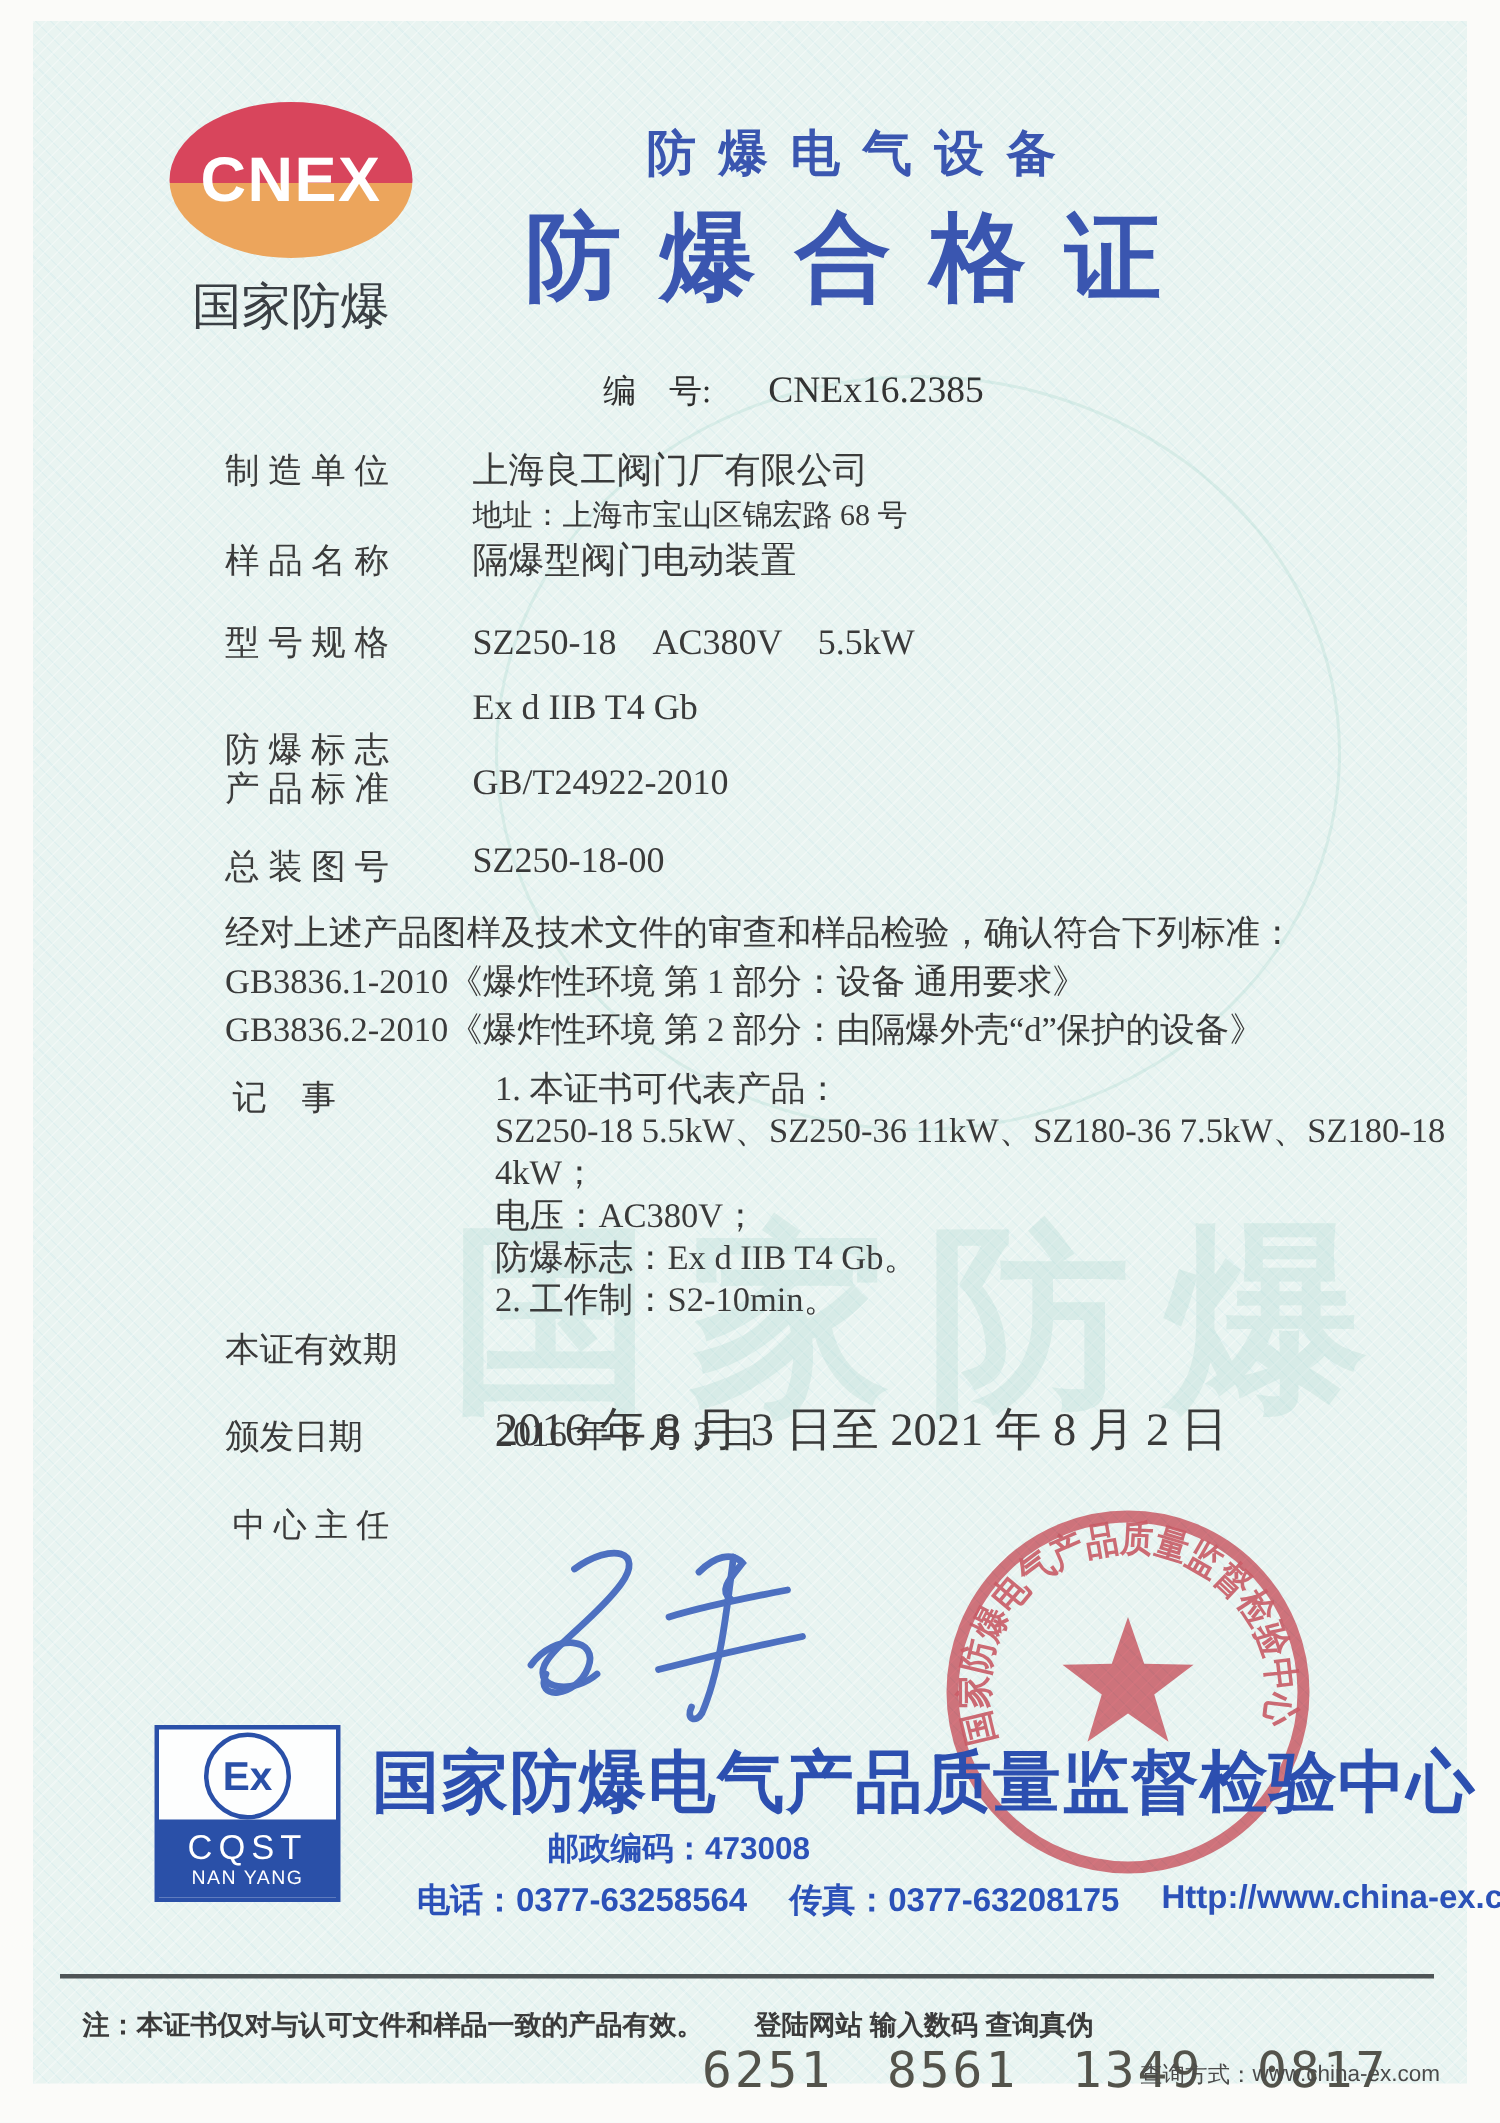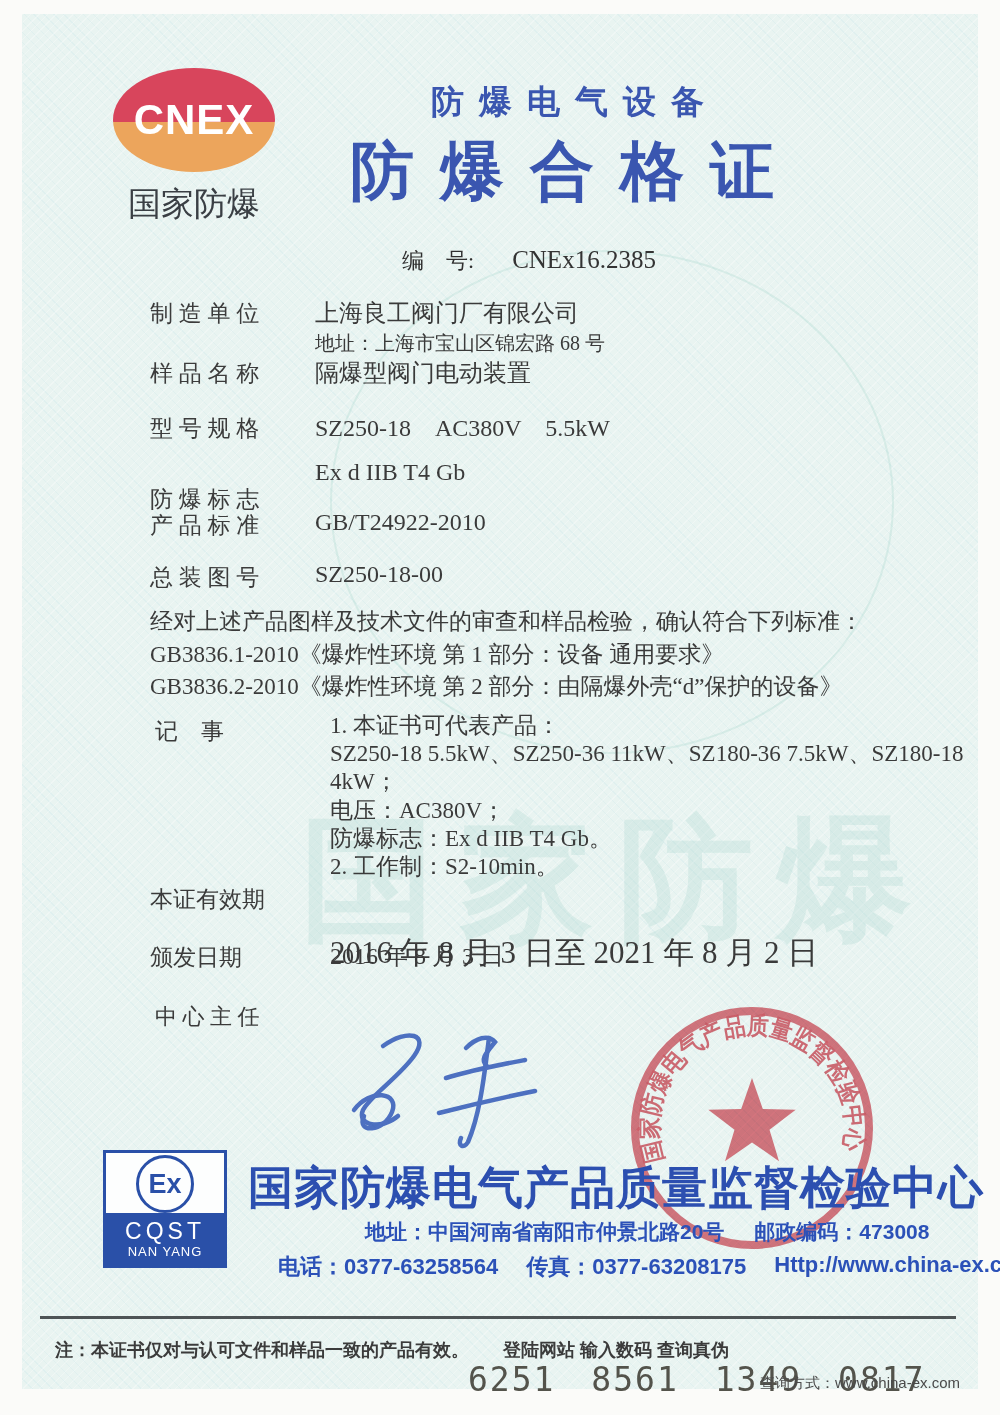--- a/index.html
+++ b/index.html
@@ -208,21 +208,20 @@
   </div>
   <div class="badge-bottom">
     <div class="badge-l1">CQST</div>
     <div class="badge-l2">NAN YANG</div>
   </div>
 </div>
 
 <div class="abs org-name">国家防爆电气产品质量监督检验中心</div>
 
 <div class="abs org-line org-addr">
-  <span>地址：中国河南省南阳市仲景北路20号</span>
   <span>邮政编码：473008</span>
 </div>
 
 <div class="abs org-line org-contact">
   <span>电话：0377-63258564</span>
   <span>传真：0377-63208175</span>
   <span>Http://www.china-ex.com</span>
 </div>
 
 <div class="abs divider"></div>

